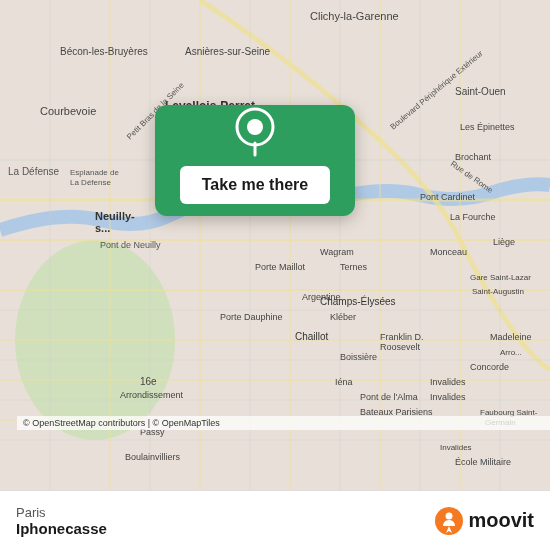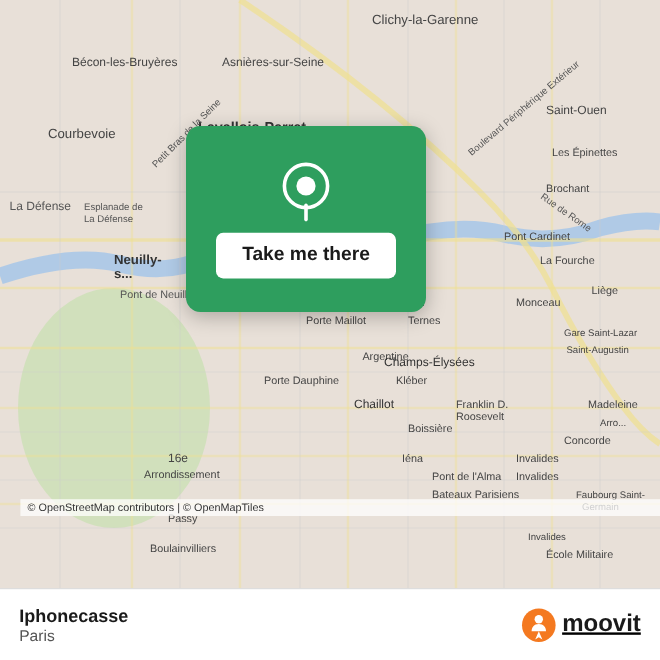--- a/index.html
+++ b/index.html
@@ -33,27 +33,26 @@
       width: 100%;
       height: 100%;
     }
 
     
     #location-card {
       position: absolute;
       top: 105px;
       left: 155px;
       width: 200px;
-      height: 155px;
+      height: 111px;
       background: #2e9e5e;
       border-radius: 12px;
       display: flex;
       flex-direction: column;
       align-items: center;
-      justify-content: center;
       gap: 7px;
       box-shadow: 0 4px 16px rgba(0,0,0,0.25);
     }
 
     #pin-icon {
       width: 54px;
       height: 54px;
     }
 
     #take-me-there-btn {
@@ -93,21 +92,20 @@
 
     #location-city {
       font-size: 13px;
       color: #555;
     }
 
     #moovit-logo {
       display: flex;
       align-items: center;
       gap: 4px;
-      text-decoration: underline;
     }
 
     #moovit-icon {
       width: 30px;
       height: 30px;
     }
 
     #moovit-text {
       font-size: 20px;
       font-weight: 700;
@@ -234,22 +232,22 @@
       <button id="take-me-there-btn">Take me there</button>
     </div>
 
     <div id="copyright-bar">
       <span>© OpenStreetMap contributors | © OpenMapTiles</span>
     </div>
   </div>
 
   <div id="bottom-bar">
     <div id="bottom-left">
+      <span id="location-city">Paris</span>
       <span id="location-name">Iphonecasse</span>
-      <span id="location-city">Paris</span>
     </div>
 
     <div id="moovit-logo">
 
       <svg id="moovit-icon" viewBox="0 0 30 30" xmlns="http://www.w3.org/2000/svg">
         <circle cx="15" cy="15" r="14" fill="#f47920"></circle>
 
         <circle cx="15" cy="10" r="3.5" fill="white"></circle>
         <path d="M15 14 C11 14 9 17 9 20 L21 20 C21 17 19 14 15 14Z" fill="white"></path>
         <path d="M15 20 L12 27 L15 25 L18 27 Z" fill="white"></path>

